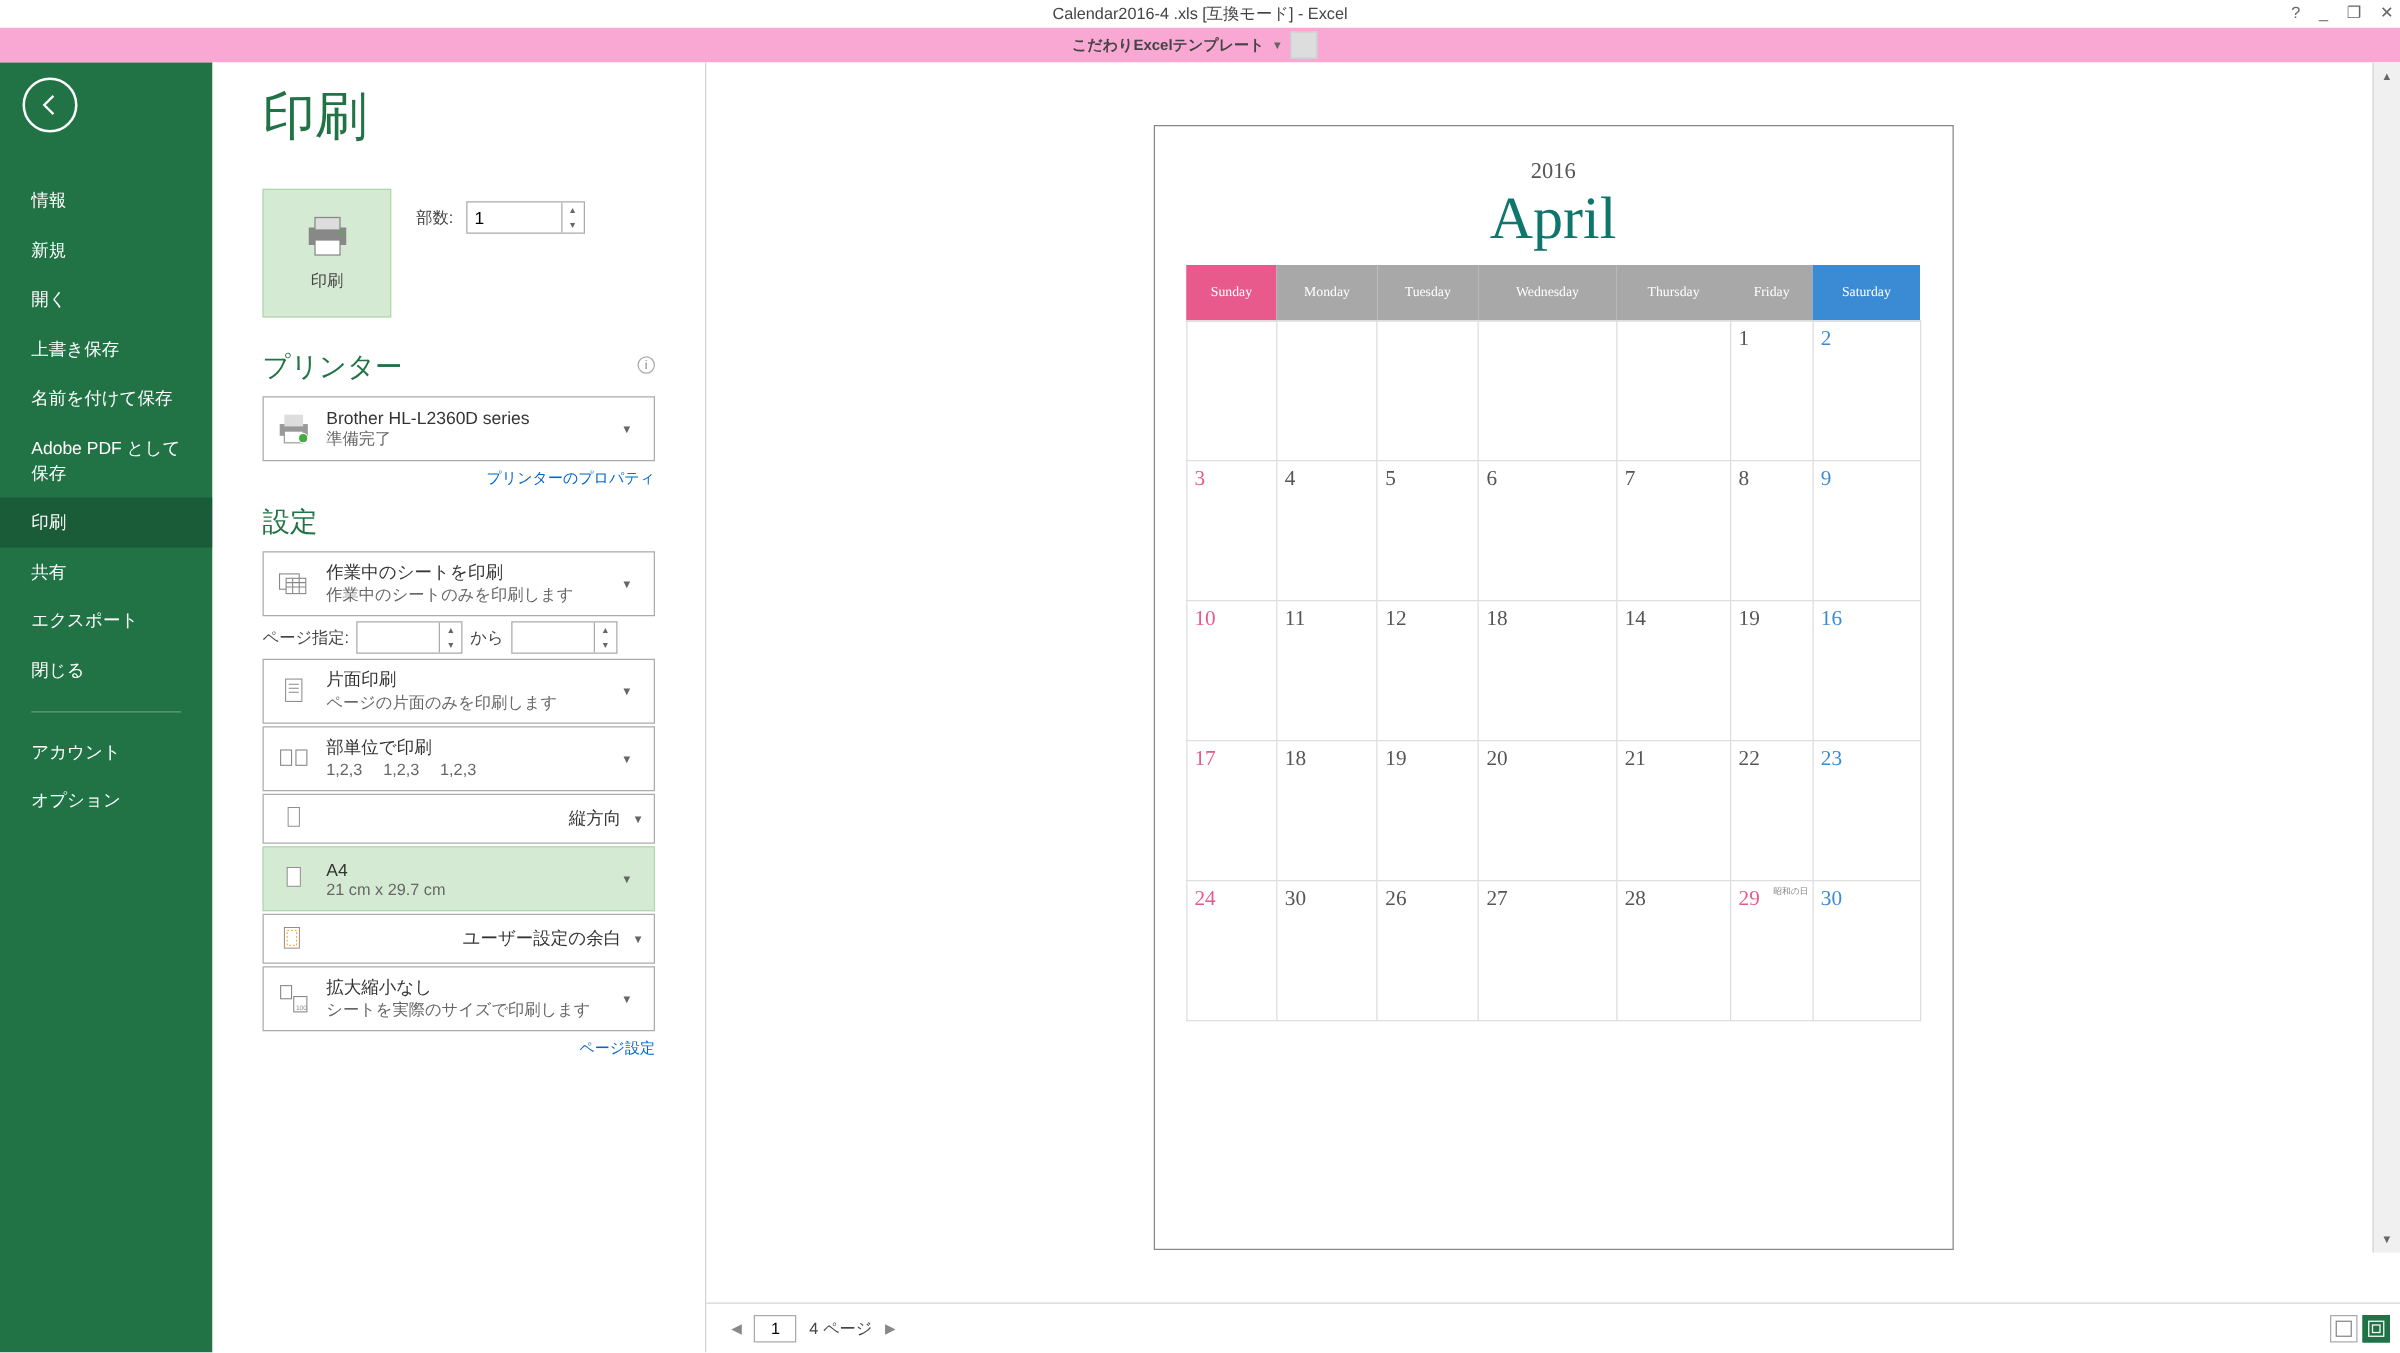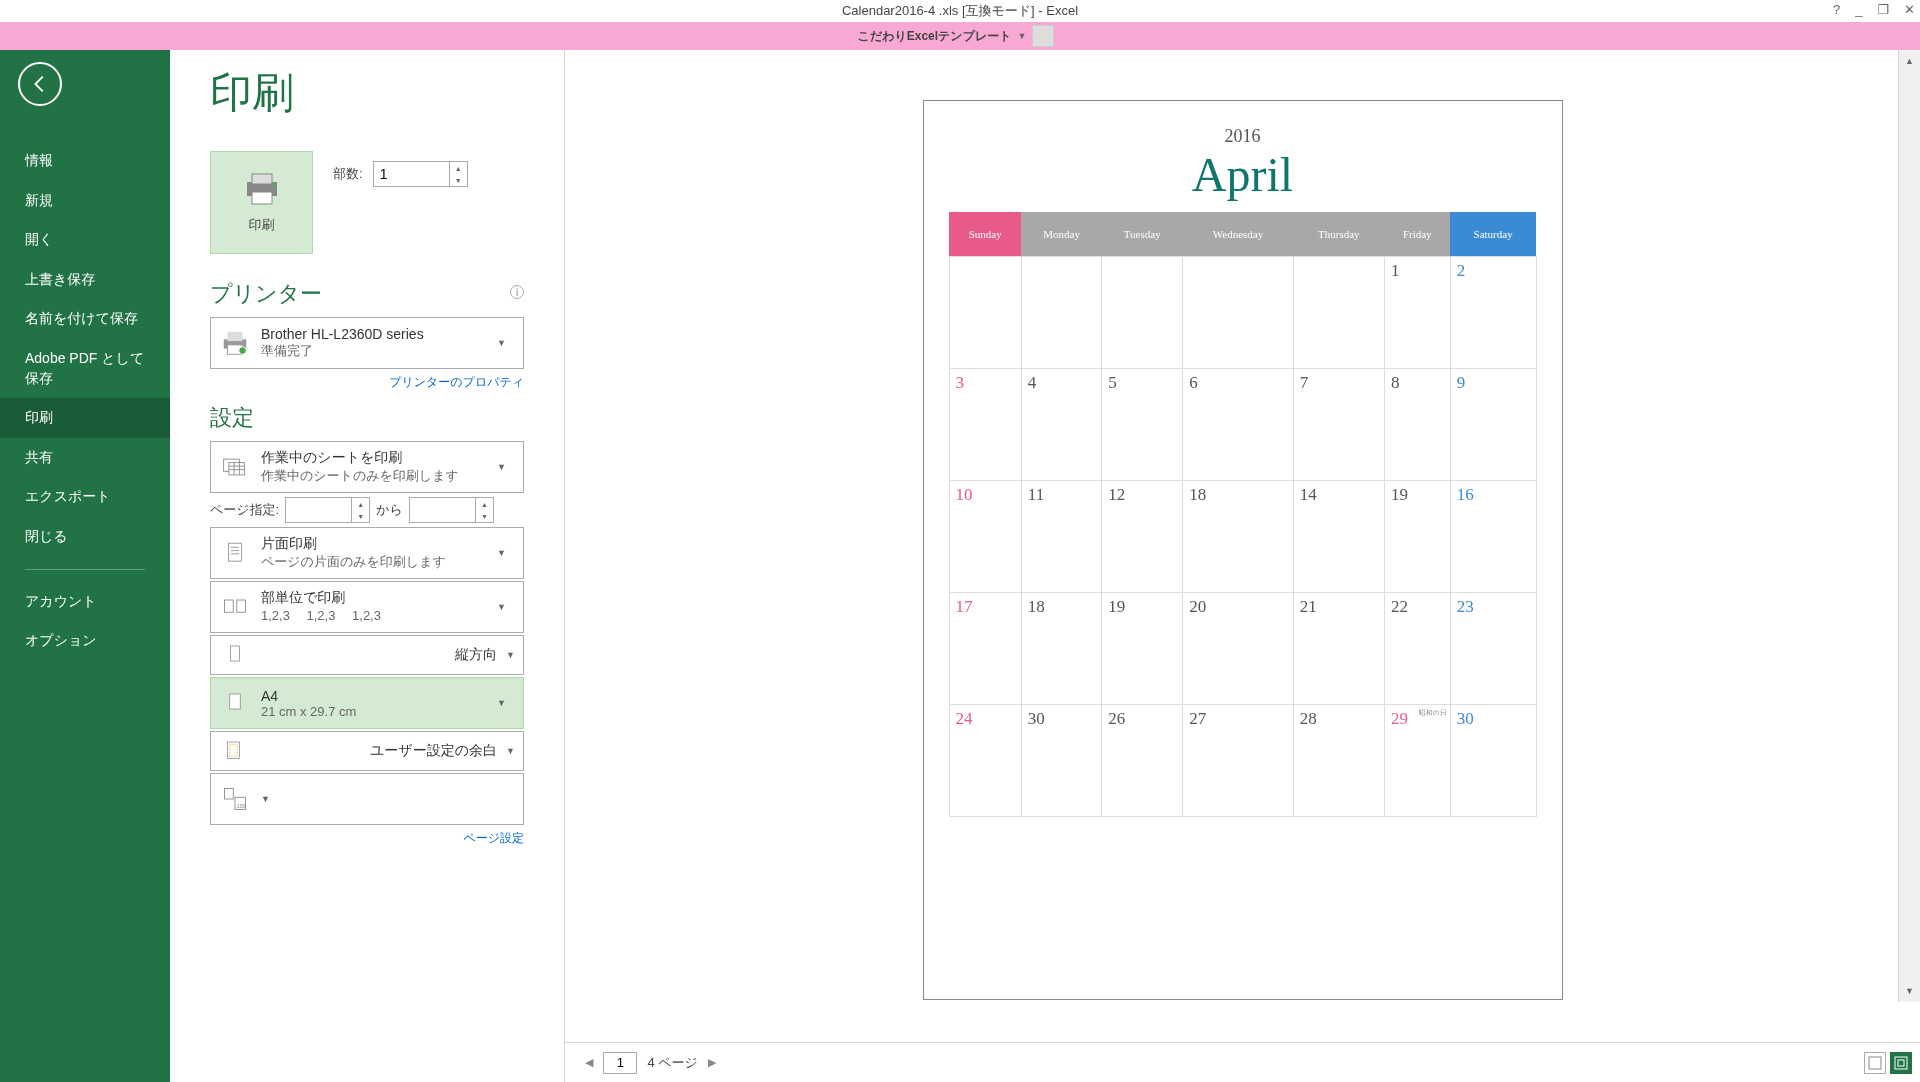--- a/index.html
+++ b/index.html
@@ -292,20 +292,24 @@
       </div>
 
       <div class="dropdown">
         <div class="dicon">
             <svg viewBox="0 0 32 32" width="28" height="28">
               <rect x="4" y="4" width="10" height="12" fill="#fff" stroke="#888"></rect>
               <rect x="16" y="14" width="12" height="14" fill="#fff" stroke="#888"></rect>
               <text x="18" y="26" font-size="6" fill="#888">100</text>
             </svg>
           </div>
+        <div class="dtext">
+            <div class="dtitle">拡大縮小なし</div>
+            <div class="dsub">シートを実際のサイズで印刷します</div>
+          </div>
         <div class="darrow">▼</div>
       </div>
 
       <div class="link-right">ページ設定</div>
     </div>
 
     <div class="preview">
       <div class="preview-canvas">
         <div class="page">
           <div class="cal-year">2016</div>

